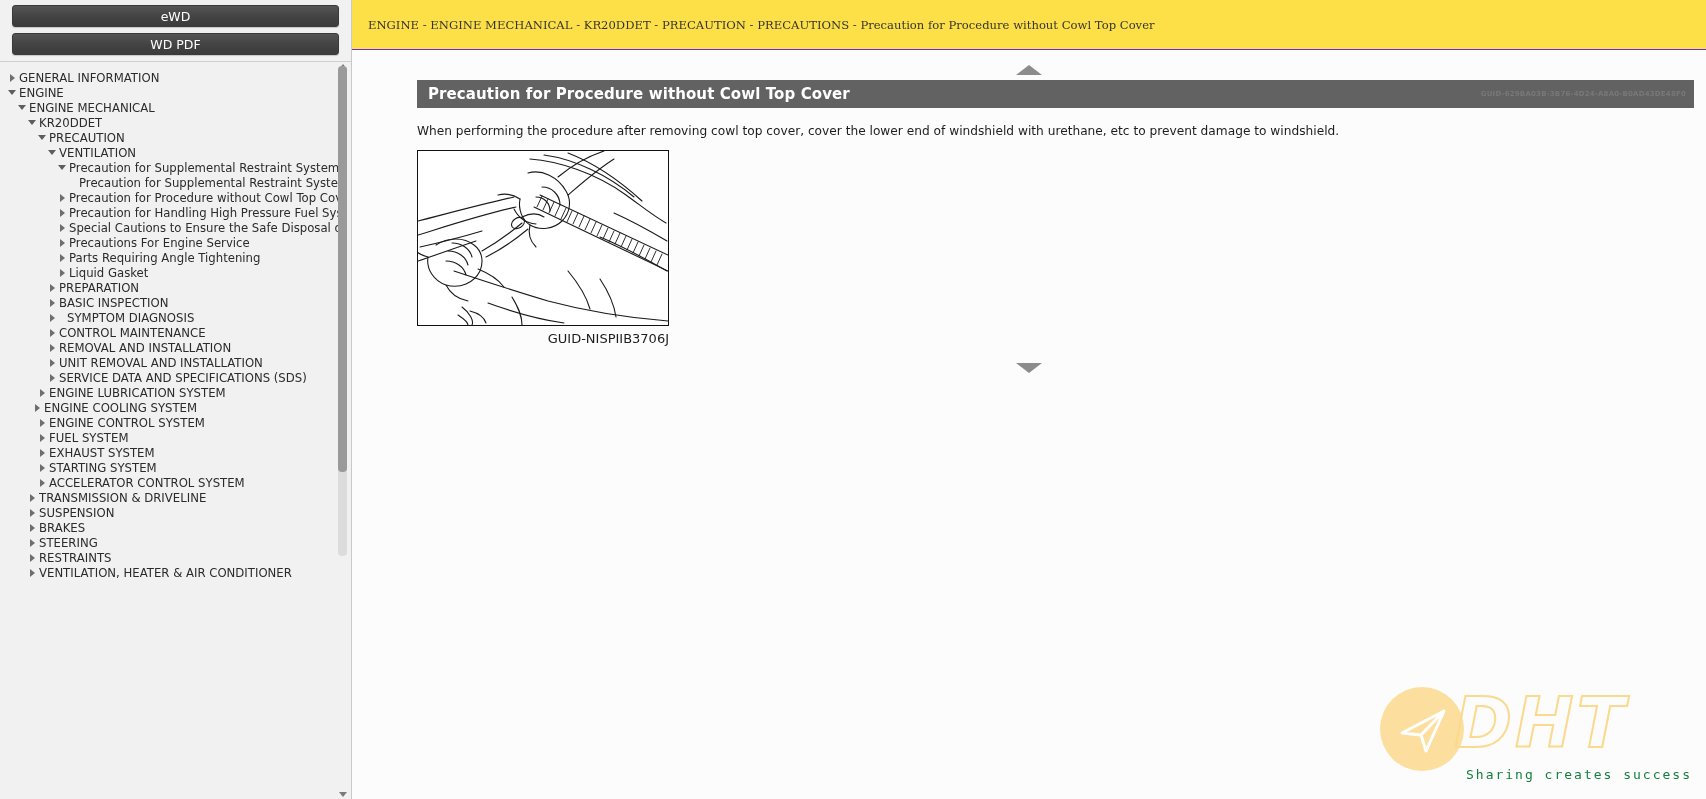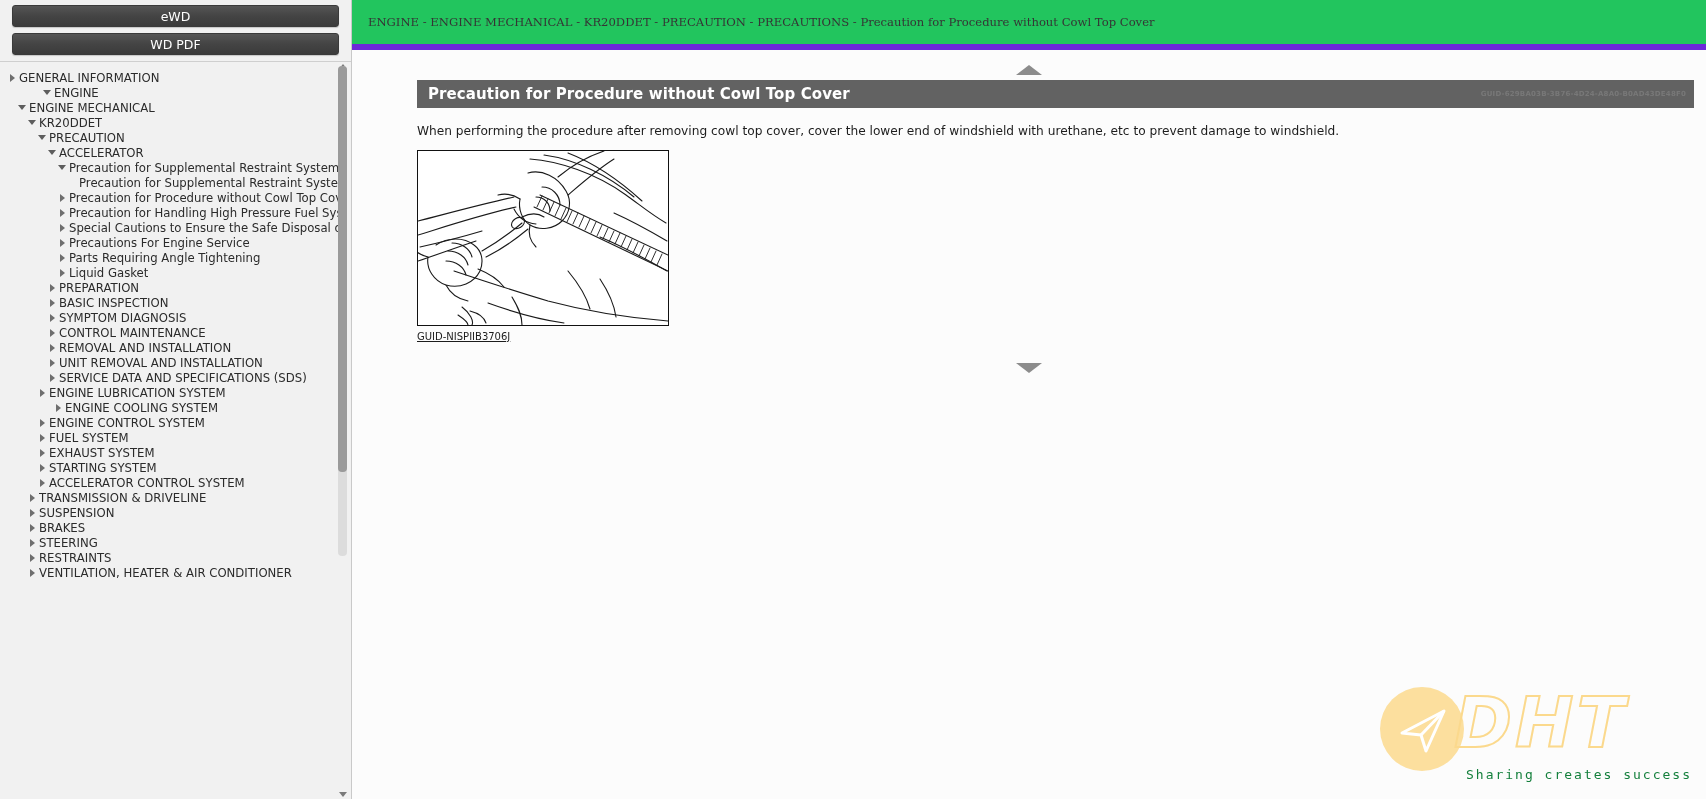--- a/index.html
+++ b/index.html
@@ -144,22 +144,22 @@
     background: #fcfcfc;
     display:flex; flex-direction: column;
     overflow:hidden;
   }
   #breadcrumb {
     height: 50px; min-height:50px;
     display: flex; align-items: center;
     padding-left: 16px;
     font-family: "DejaVu Serif", "Liberation Serif", serif;
     font-size: 11.6px; color: #353535;
-    background: #22c55e;
-    border-bottom: 6px solid #6d28d9;
+    background: #fde047;
+    border-bottom: 1px solid #6d28d9;
     white-space: nowrap; overflow: hidden;
   }
   #content {
     flex:1; position: relative; overflow: hidden;
     background: #fcfcfc;
   }
   .nav-chev {
     position:absolute; left: 50%; transform: translateX(-50%);
     cursor:pointer; width: 34px; height: 16px;
     display:flex; align-items:center; justify-content:center;
@@ -195,24 +195,23 @@
     font-family: "DejaVu Sans", "Liberation Sans", sans-serif;
   }
   .figure-box {
     margin-top: 12px;
     width: 252px; height: 176px;
     border: 1px solid #111;
     background: #ffffff;
     overflow: hidden;
   }
   .fig-caption {
-    width: 252px; text-align: left;
-    font-size: 10px; color: #1d1d1d;
+    width: 252px; text-align: right;
+    font-size: 13px; color: #1d1d1d;
     margin-top: 5px;
-    text-decoration: underline;
   }
 
   
   #watermark {
     position:absolute; right: 8px; bottom: 2px;
     width: 330px; height: 120px;
     pointer-events: none;
     display:flex; flex-direction: column; align-items:flex-end;
   }
   .wm-row { position:relative; width: 330px; height: 96px; }
@@ -252,21 +251,21 @@
 
 
     <div id="tree-wrap">
       <div id="tree">
           <div class="tnode" style="padding-left: 5px;">
             <span class="tw">
               <span class="chev"></span>
             </span>
             <span class="tlabel">GENERAL INFORMATION</span>
           </div>
-          <div class="tnode" style="padding-left: 12px; margin-left: 28px;">
+          <div class="tnode" style="padding-left: 5px;">
             <span class="tw">
               <span class="caret"></span>
             </span>
             <span class="tlabel">ENGINE</span>
           </div>
           <div class="tnode" style="padding-left: 15px;">
             <span class="tw">
               <span class="caret"></span>
             </span>
             <span class="tlabel">ENGINE MECHANICAL</span>
@@ -280,21 +279,21 @@
           <div class="tnode" style="padding-left: 35px;">
             <span class="tw">
               <span class="caret"></span>
             </span>
             <span class="tlabel">PRECAUTION</span>
           </div>
           <div class="tnode" style="padding-left: 45px;">
             <span class="tw">
               <span class="caret"></span>
             </span>
-            <span class="tlabel">ACCELERATOR</span>
+            <span class="tlabel">VENTILATION</span>
           </div>
           <div class="tnode" style="padding-left: 55px;">
             <span class="tw">
               <span class="caret"></span>
             </span>
             <span class="tlabel">Precaution for Supplemental Restraint System (SRS)</span>
           </div>
           <div class="tnode" style="padding-left: 65px;">
             <span class="tw"></span>
             <span class="tlabel">Precaution for Supplemental Restraint System (SRS)</span>
@@ -340,21 +339,21 @@
               <span class="chev"></span>
             </span>
             <span class="tlabel">PREPARATION</span>
           </div>
           <div class="tnode" style="padding-left: 45px;">
             <span class="tw">
               <span class="chev"></span>
             </span>
             <span class="tlabel">BASIC INSPECTION</span>
           </div>
-          <div class="tnode" style="padding-left: 45px;">
+          <div class="tnode" style="padding-left: 45px; gap: 8px;">
             <span class="tw">
               <span class="chev"></span>
             </span>
             <span class="tlabel">SYMPTOM DIAGNOSIS</span>
           </div>
           <div class="tnode" style="padding-left: 45px;">
             <span class="tw">
               <span class="chev"></span>
             </span>
             <span class="tlabel">CONTROL MAINTENANCE</span>
@@ -376,21 +375,21 @@
               <span class="chev"></span>
             </span>
             <span class="tlabel">SERVICE DATA AND SPECIFICATIONS (SDS)</span>
           </div>
           <div class="tnode" style="padding-left: 35px;">
             <span class="tw">
               <span class="chev"></span>
             </span>
             <span class="tlabel">ENGINE LUBRICATION SYSTEM</span>
           </div>
-          <div class="tnode" style="padding-left: 51px;">
+          <div class="tnode" style="padding-left: 30px;">
             <span class="tw">
               <span class="chev"></span>
             </span>
             <span class="tlabel">ENGINE COOLING SYSTEM</span>
           </div>
           <div class="tnode" style="padding-left: 35px;">
             <span class="tw">
               <span class="chev"></span>
             </span>
             <span class="tlabel">ENGINE CONTROL SYSTEM</span>

